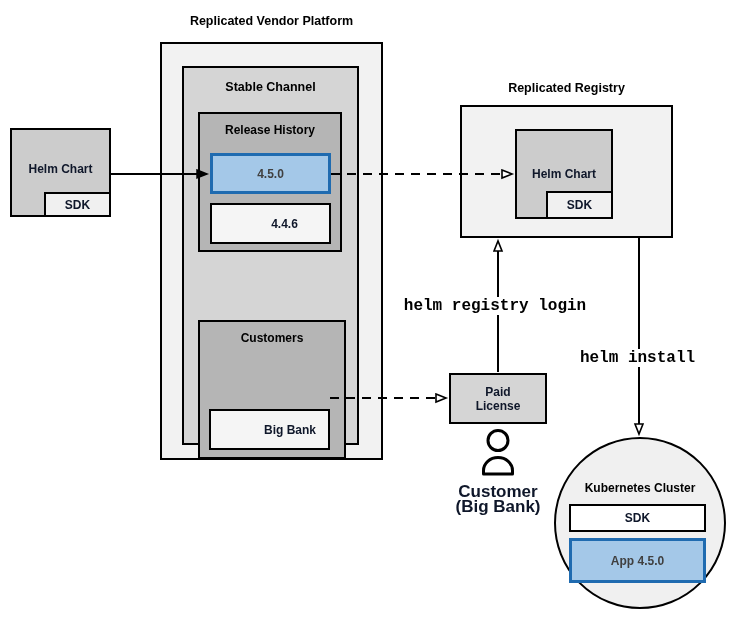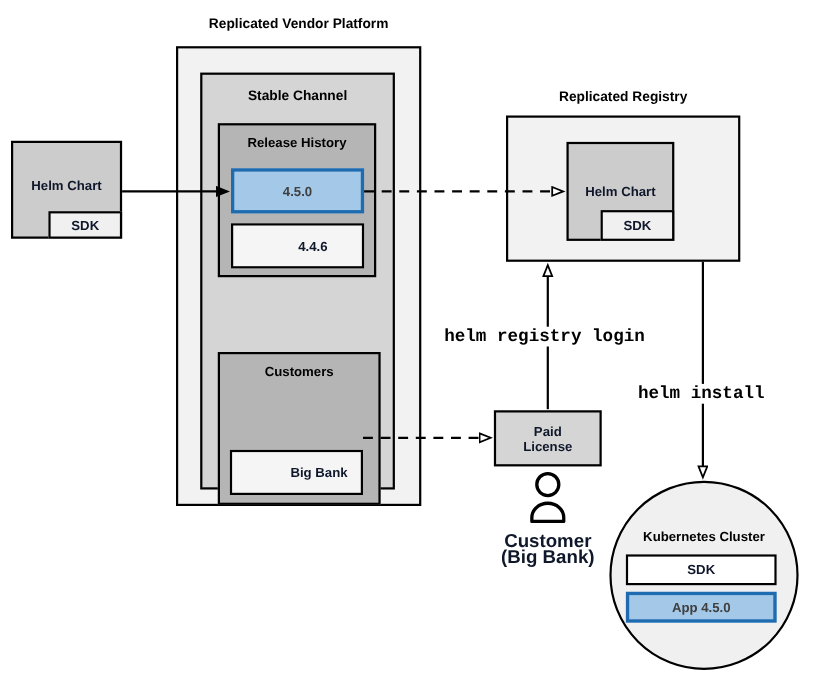--- a/index.html
+++ b/index.html
@@ -92,21 +92,21 @@
   </svg>
 
   <div class="lbl" style="position:absolute;left:439px;top:484px;width:118px;text-align:center;font-size:17px;line-height:15px;">Customer
 (Big Bank)</div>
 
   <div class="box fill-sdk" style="left:554px;top:437px;width:172px;height:172px;border-radius:50%;">
     <div class="boxtitle" style="top:42px;">Kubernetes Cluster</div>
     <div class="box fill-white center" style="left:13px;top:65px;width:137px;height:28px;">
       <span class="lbl">SDK</span>
     </div>
-    <div class="box blue center" style="left:13px;top:99px;width:137px;height:28px;">
+    <div class="box blue center" style="left:13px;top:99px;width:137px;height:45px;">
       <span class="lbl">App 4.5.0</span>
     </div>
   </div>
 
   <svg class="overlay" width="747" height="634" viewBox="0 0 747 634">
     <defs>
       <marker id="mFill" markerUnits="userSpaceOnUse" markerWidth="14" markerHeight="12" refX="10" refY="5" orient="auto">
         <path d="M1,1 L11,5 L1,9 Z" fill="#000" stroke="#000" stroke-width="1.5"></path>
       </marker>
       <marker id="mOpen" markerUnits="userSpaceOnUse" markerWidth="14" markerHeight="12" refX="10" refY="5" orient="auto">

